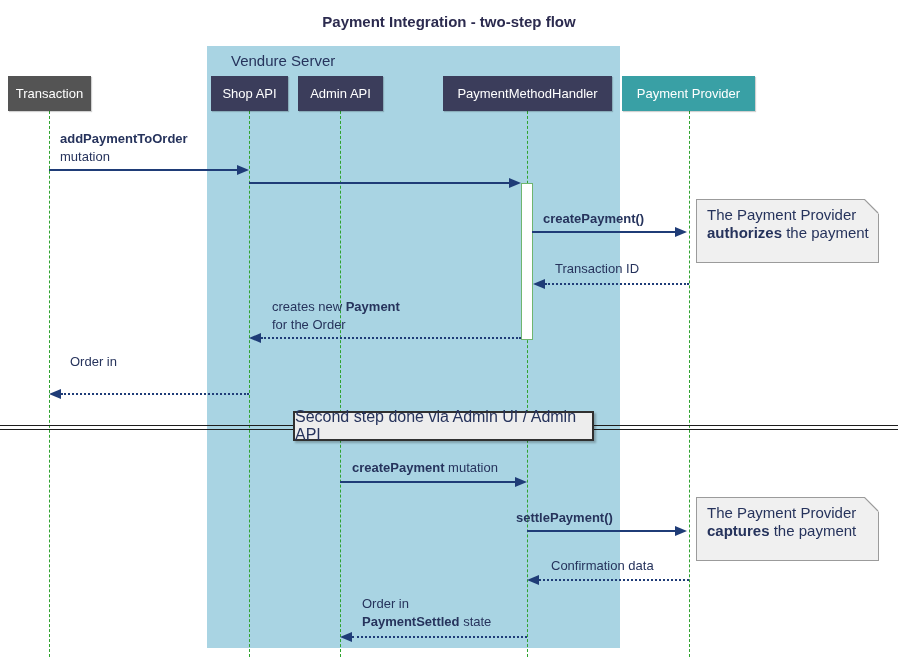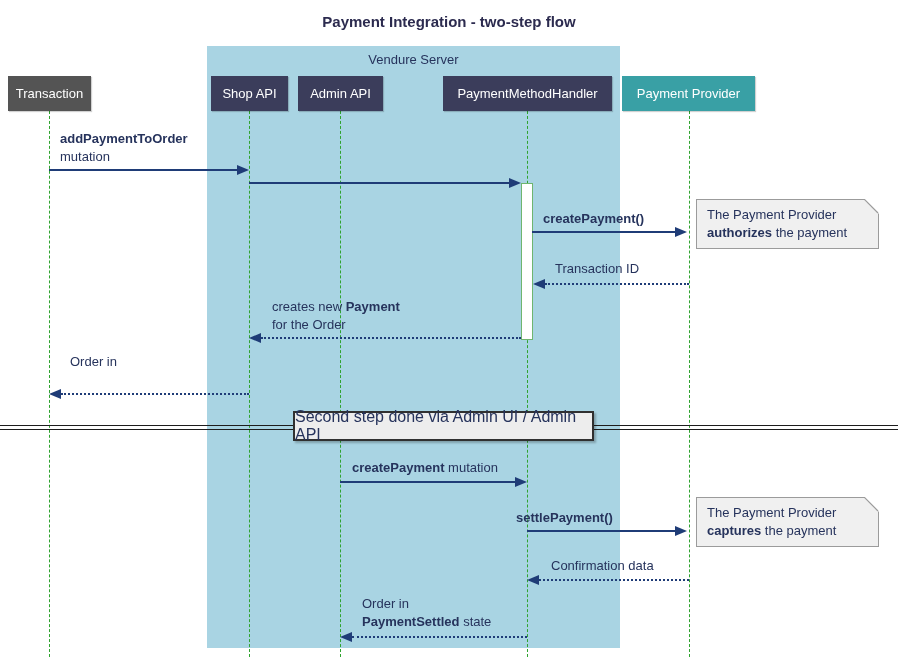--- a/index.html
+++ b/index.html
@@ -10,22 +10,22 @@
   .abs { position:absolute; }
   .title {
     left:0; top:13px; width:898px; text-align:center;
     font-size:15px; font-weight:bold; color:var(--title_color);
     z-index:4;
   }
   .container-box {
     background:var(--container); z-index:1;
   }
   .container-label {
-    width:100%; text-align:center; padding-top:6px;
-    font-size:13px; color:var(--text);
+    width:100%; padding-top:6px;
+    font-size:15px; color:var(--text);padding-left:24px;
   }
   .lifeline {
     width:0; border-left:1px dashed var(--lifeline); z-index:2;
   }
   .participant {
     height:35px; display:flex; align-items:center; justify-content:center;
     color:#ffffff; font-size:13px; z-index:4;
     box-shadow:1px 1px 1px rgba(0,0,0,0.18);
   }
   .p-navy { background:var(--participant); }
@@ -46,22 +46,22 @@
     border-bottom:5px solid transparent; border-left:12px solid var(--arrow);
     z-index:4;
   }
   .head-left {
     width:0; height:0; border-top:5px solid transparent;
     border-bottom:5px solid transparent; border-right:12px solid var(--arrow);
     z-index:4;
   }
   .note {
     background:var(--note_bg); border:1px solid var(--note_border);
-    font-size:13px; color:var(--text); line-height:18px;
-    padding:6px 10px 6px 10px; z-index:5; white-space:nowrap;
+    font-size:15px; color:var(--text); line-height:18px;
+    padding:6px 10px 20px 10px; z-index:5; white-space:nowrap;
   }
   .fold { position:absolute; top:-1px; right:-1px; z-index:6; }
   .divider-line {
     left:0; top:425px; width:898px; height:3px;
     border-top:1px solid var(--divider_line);
     border-bottom:1px solid var(--divider_line); z-index:4;
   }
   .divider-box {
     background:var(--divider_bg); border:2px solid var(--divider_border);
     display:flex; align-items:center; justify-content:center;

